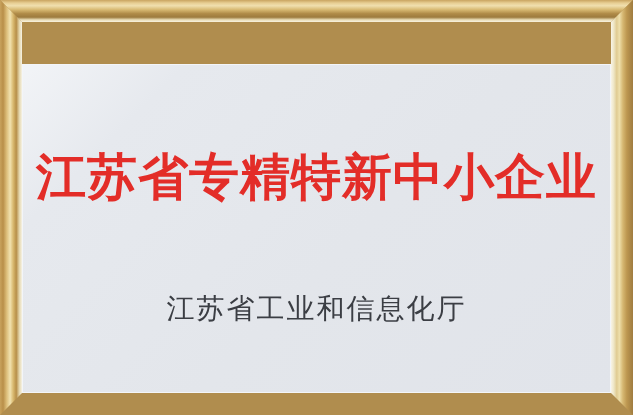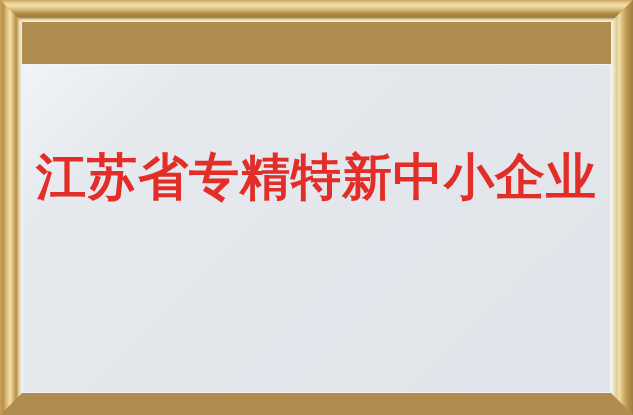--- a/index.html
+++ b/index.html
@@ -145,16 +145,17 @@
   <div class="frame">
     <div class="frame-band top"></div>
     <div class="frame-band bottom"></div>
     <div class="frame-band left"></div>
     <div class="frame-band right"></div>
   </div>
 
   <div class="plaque-face">
     <div class="plaque-content">
       <div class="title">江苏省专精特新中小企业</div>
+      <div class="subtitle">江苏省工业和信息化厅</div>
     </div>
   </div>
 
 </div>
 
 </body></html>

